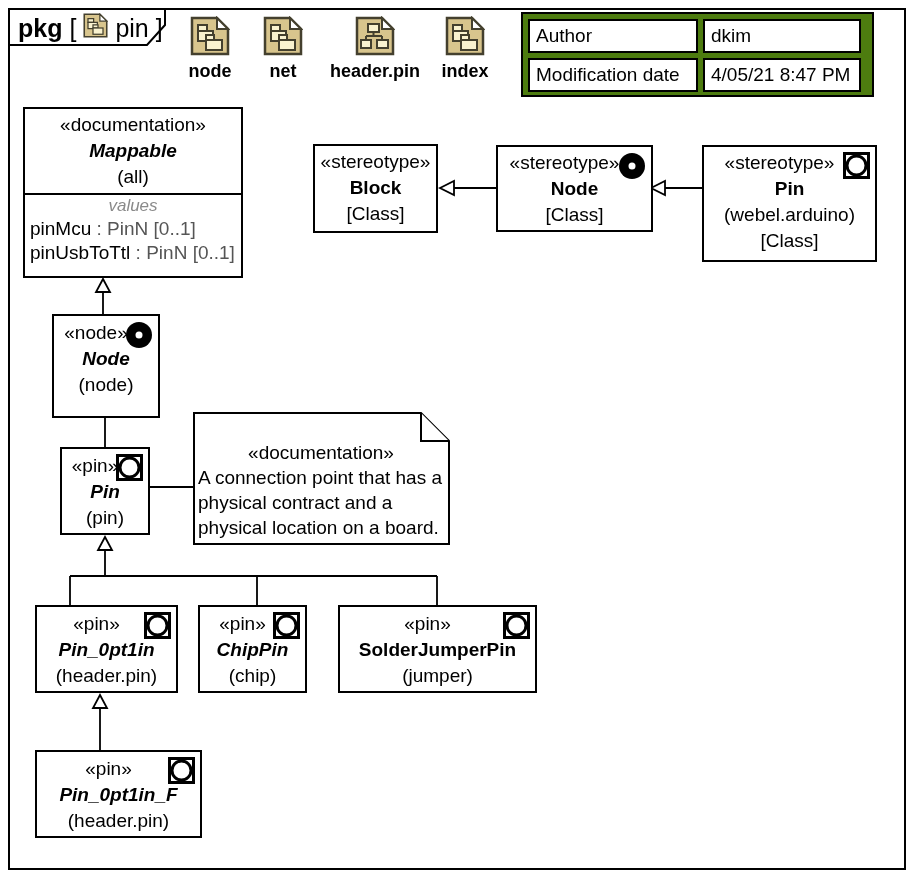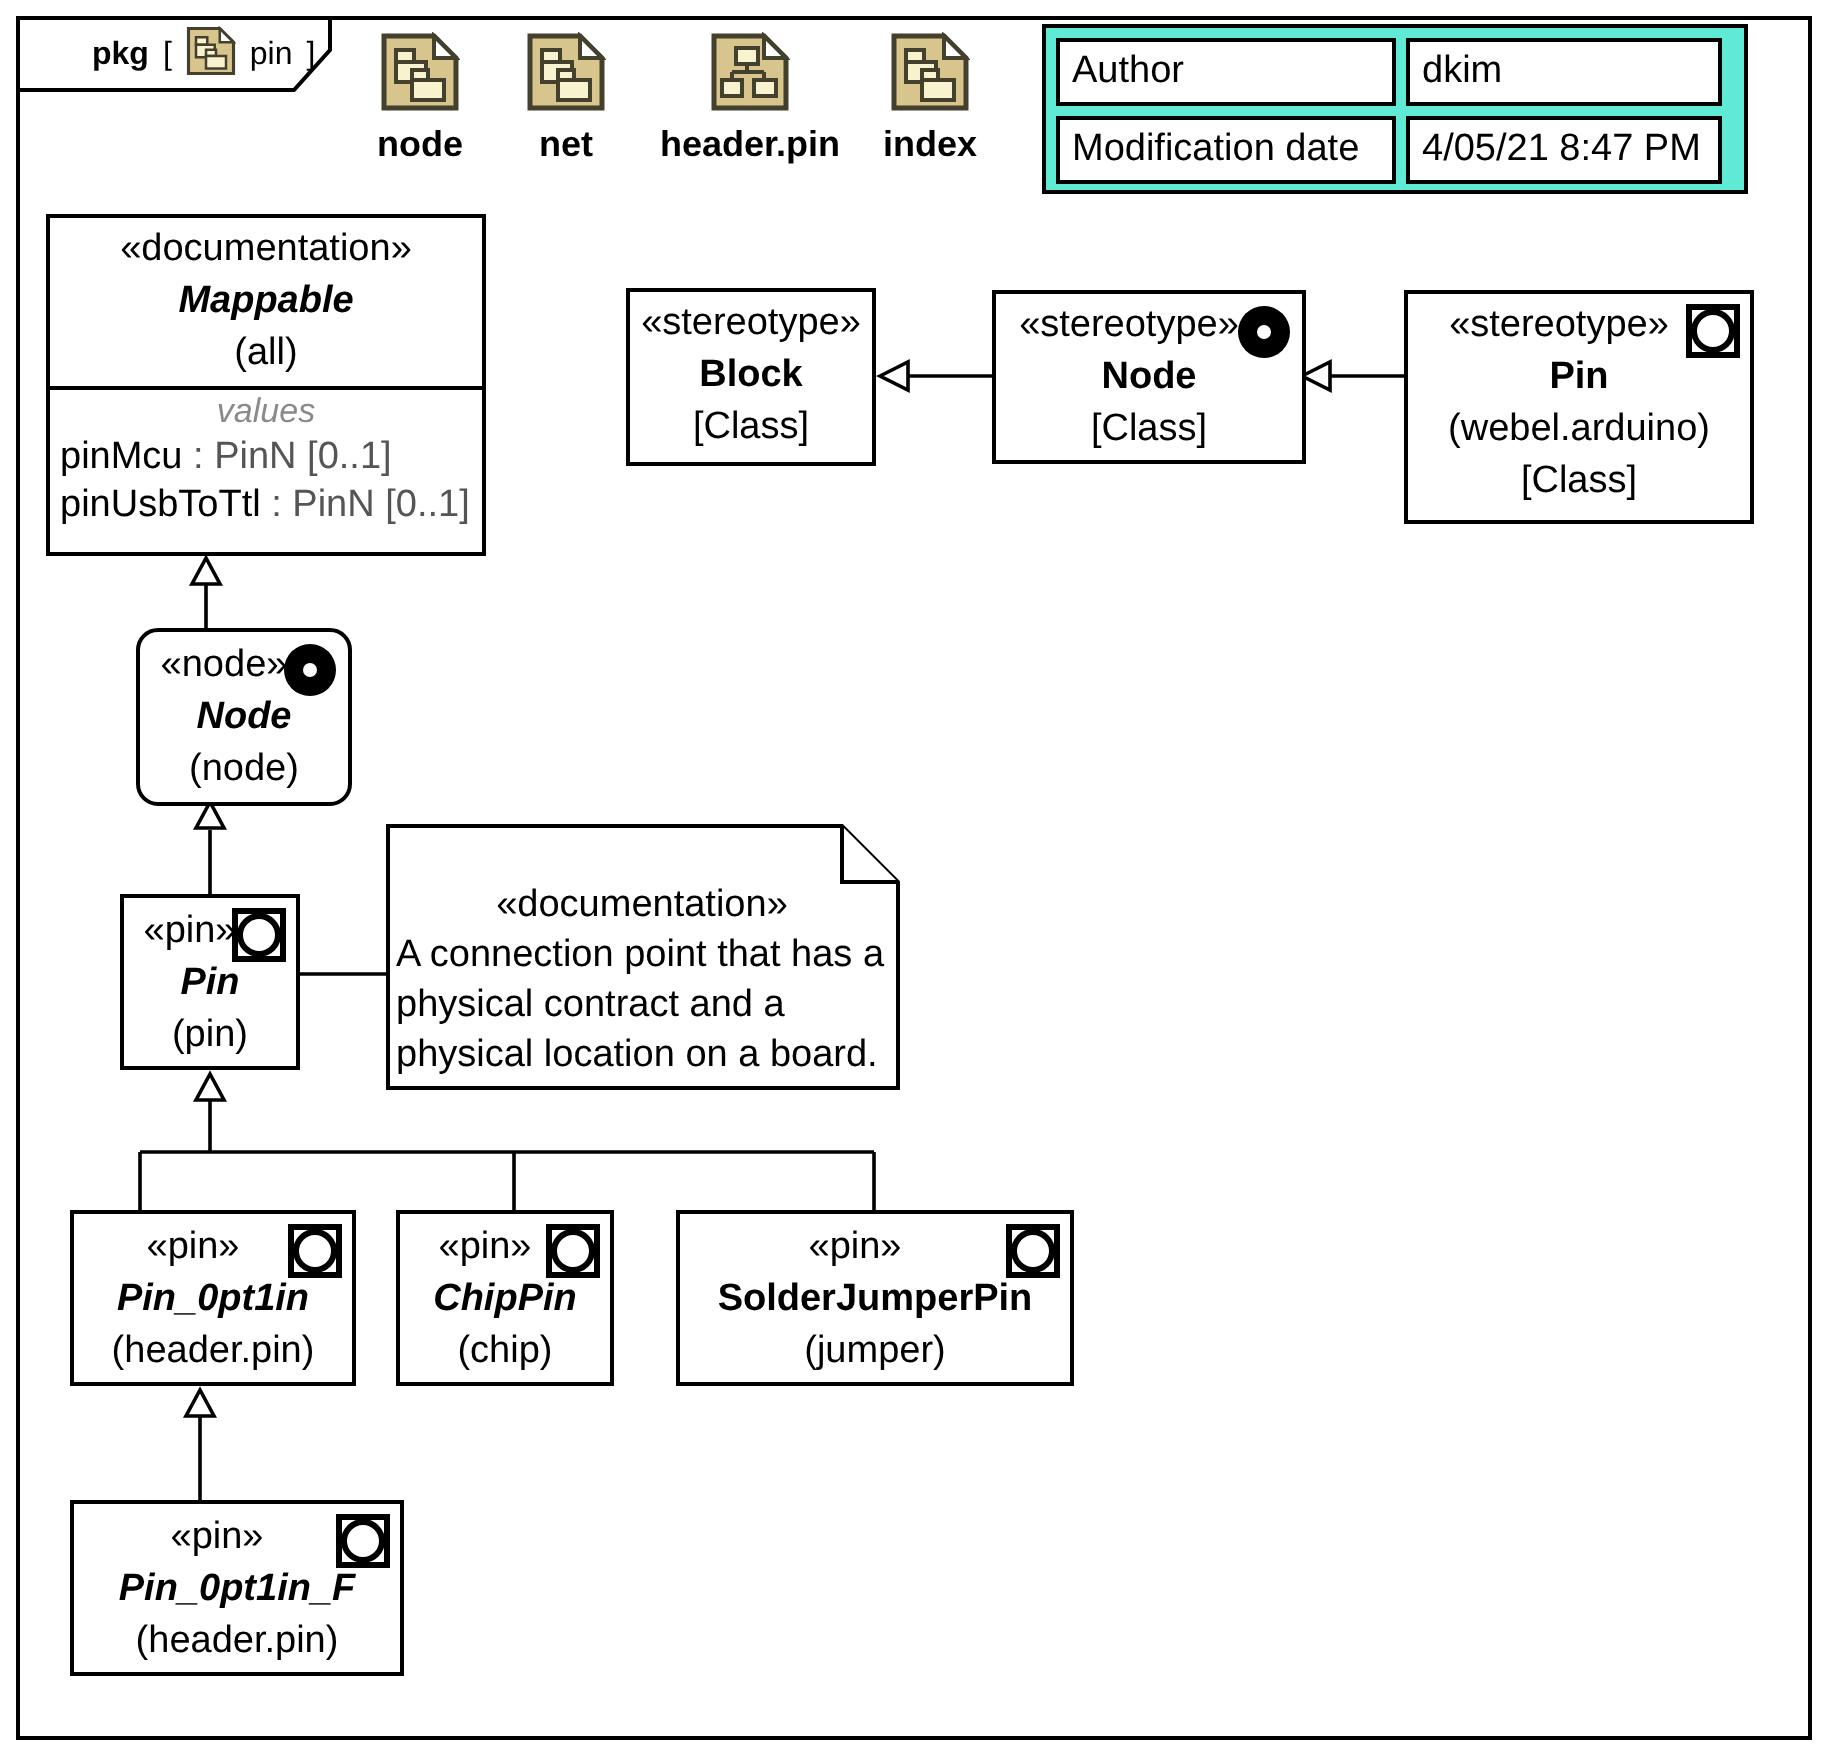--- a/index.html
+++ b/index.html
@@ -7,28 +7,28 @@
     width:920px;height:882px;position:relative;background:#ffffff;
     font-family:"Liberation Sans",sans-serif;color:#000;
     -webkit-font-smoothing:antialiased;
   }
   
   .frame{position:absolute;left:8px;top:8px;width:898px;height:862px;
     border:2px solid #000;background:#fff;box-sizing:border-box;z-index:1;}
   
   .tab{position:absolute;left:8px;top:8px;width:160px;height:40px;z-index:4;}
   .tab-content{position:absolute;left:10px;top:5px;display:flex;align-items:center;gap:7px;
-    font-size:16px;margin-left:28px;}
+    font-size:25px;}
   .tab-kw{font-weight:bold;}
   
   .shortcut{position:absolute;top:16px;display:flex;flex-direction:column;align-items:center;z-index:4;}
   .shortcut .lbl{font-weight:bold;font-size:18px;margin-top:1px;white-space:nowrap;}
   
   .info-table{position:absolute;left:521px;top:12px;width:353px;height:85px;
-    border:2px solid #000;box-sizing:border-box;z-index:4;background:#5eead4;
+    border:2px solid #000;box-sizing:border-box;z-index:4;background:#4d7c0f;
     display:grid;grid-template-columns:170px 158px;grid-template-rows:34px 34px;
     gap:5px;padding:5px;}
   .info-cell{border:2px solid #000;box-sizing:border-box;font-size:19px;
     display:flex;align-items:center;padding-left:6px;white-space:nowrap;overflow:hidden;background:#fff;}
   
   .block{position:absolute;background:#fff;border:2px solid #000;box-sizing:border-box;
     text-align:center;font-size:19px;z-index:3;}
   .block .st{line-height:26px;}
   .block .nm{font-weight:bold;line-height:26px;}
   .block .q{line-height:26px;}
@@ -203,21 +203,21 @@
         <rect x="1.5" y="1.5" width="24" height="24" fill="#fff" stroke="#000" stroke-width="3"></rect>
         <circle cx="13.5" cy="13.5" r="9.5" fill="none" stroke="#000" stroke-width="3"></circle>
       </svg>
   </span>
   <div class="st">«stereotype»</div>
   <div class="nm">Pin</div>
   <div class="q">(webel.arduino)</div>
   <div class="q">[Class]</div>
 </div>
 
-<div class="block with-icon" style="left:68px;top:314px;width:108px;height:89px;padding-top:4px;border-radius:11px;">
+<div class="block with-icon" style="left:52px;top:314px;width:108px;height:104px;padding-top:4px;">
   <span class="blk-icon">
     <svg width="28" height="28">
         <circle cx="14" cy="14" r="13" fill="#000"></circle>
         <circle cx="14" cy="14" r="3.5" fill="#fff"></circle>
       </svg>
   </span>
   <div class="st">«node»</div>
   <div class="nm it">Node</div>
   <div class="q">(node)</div>
 </div>

